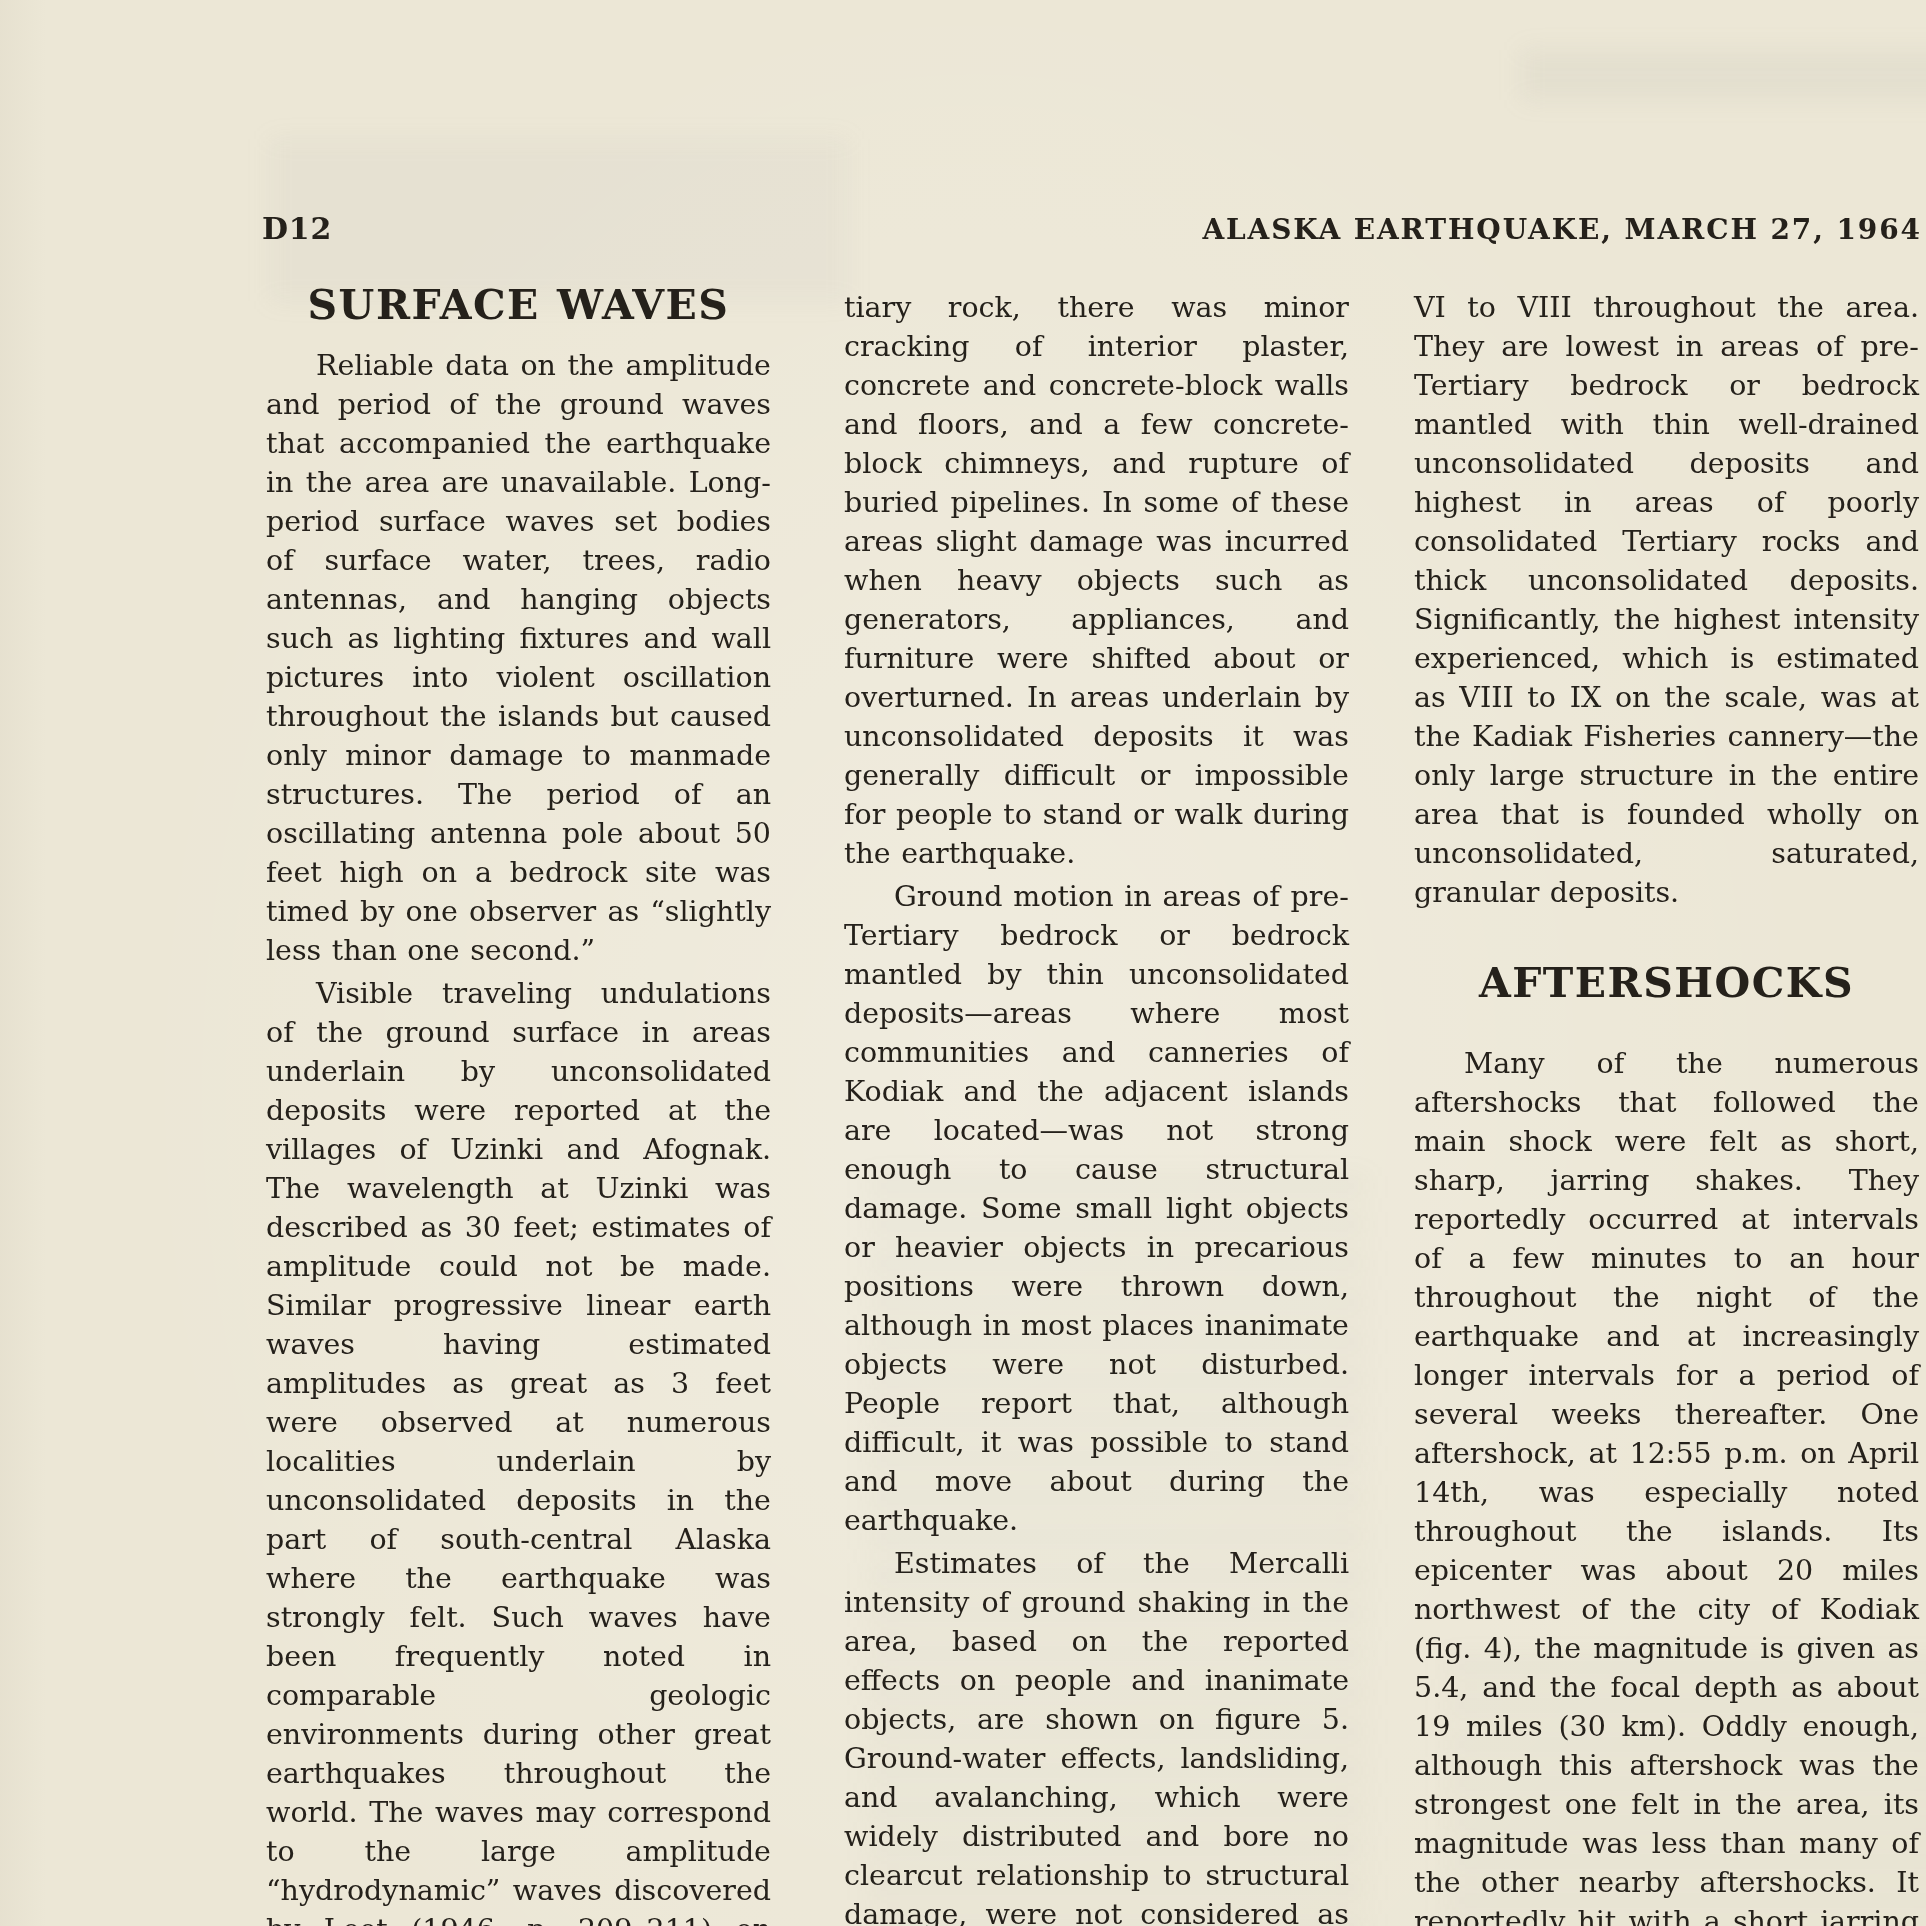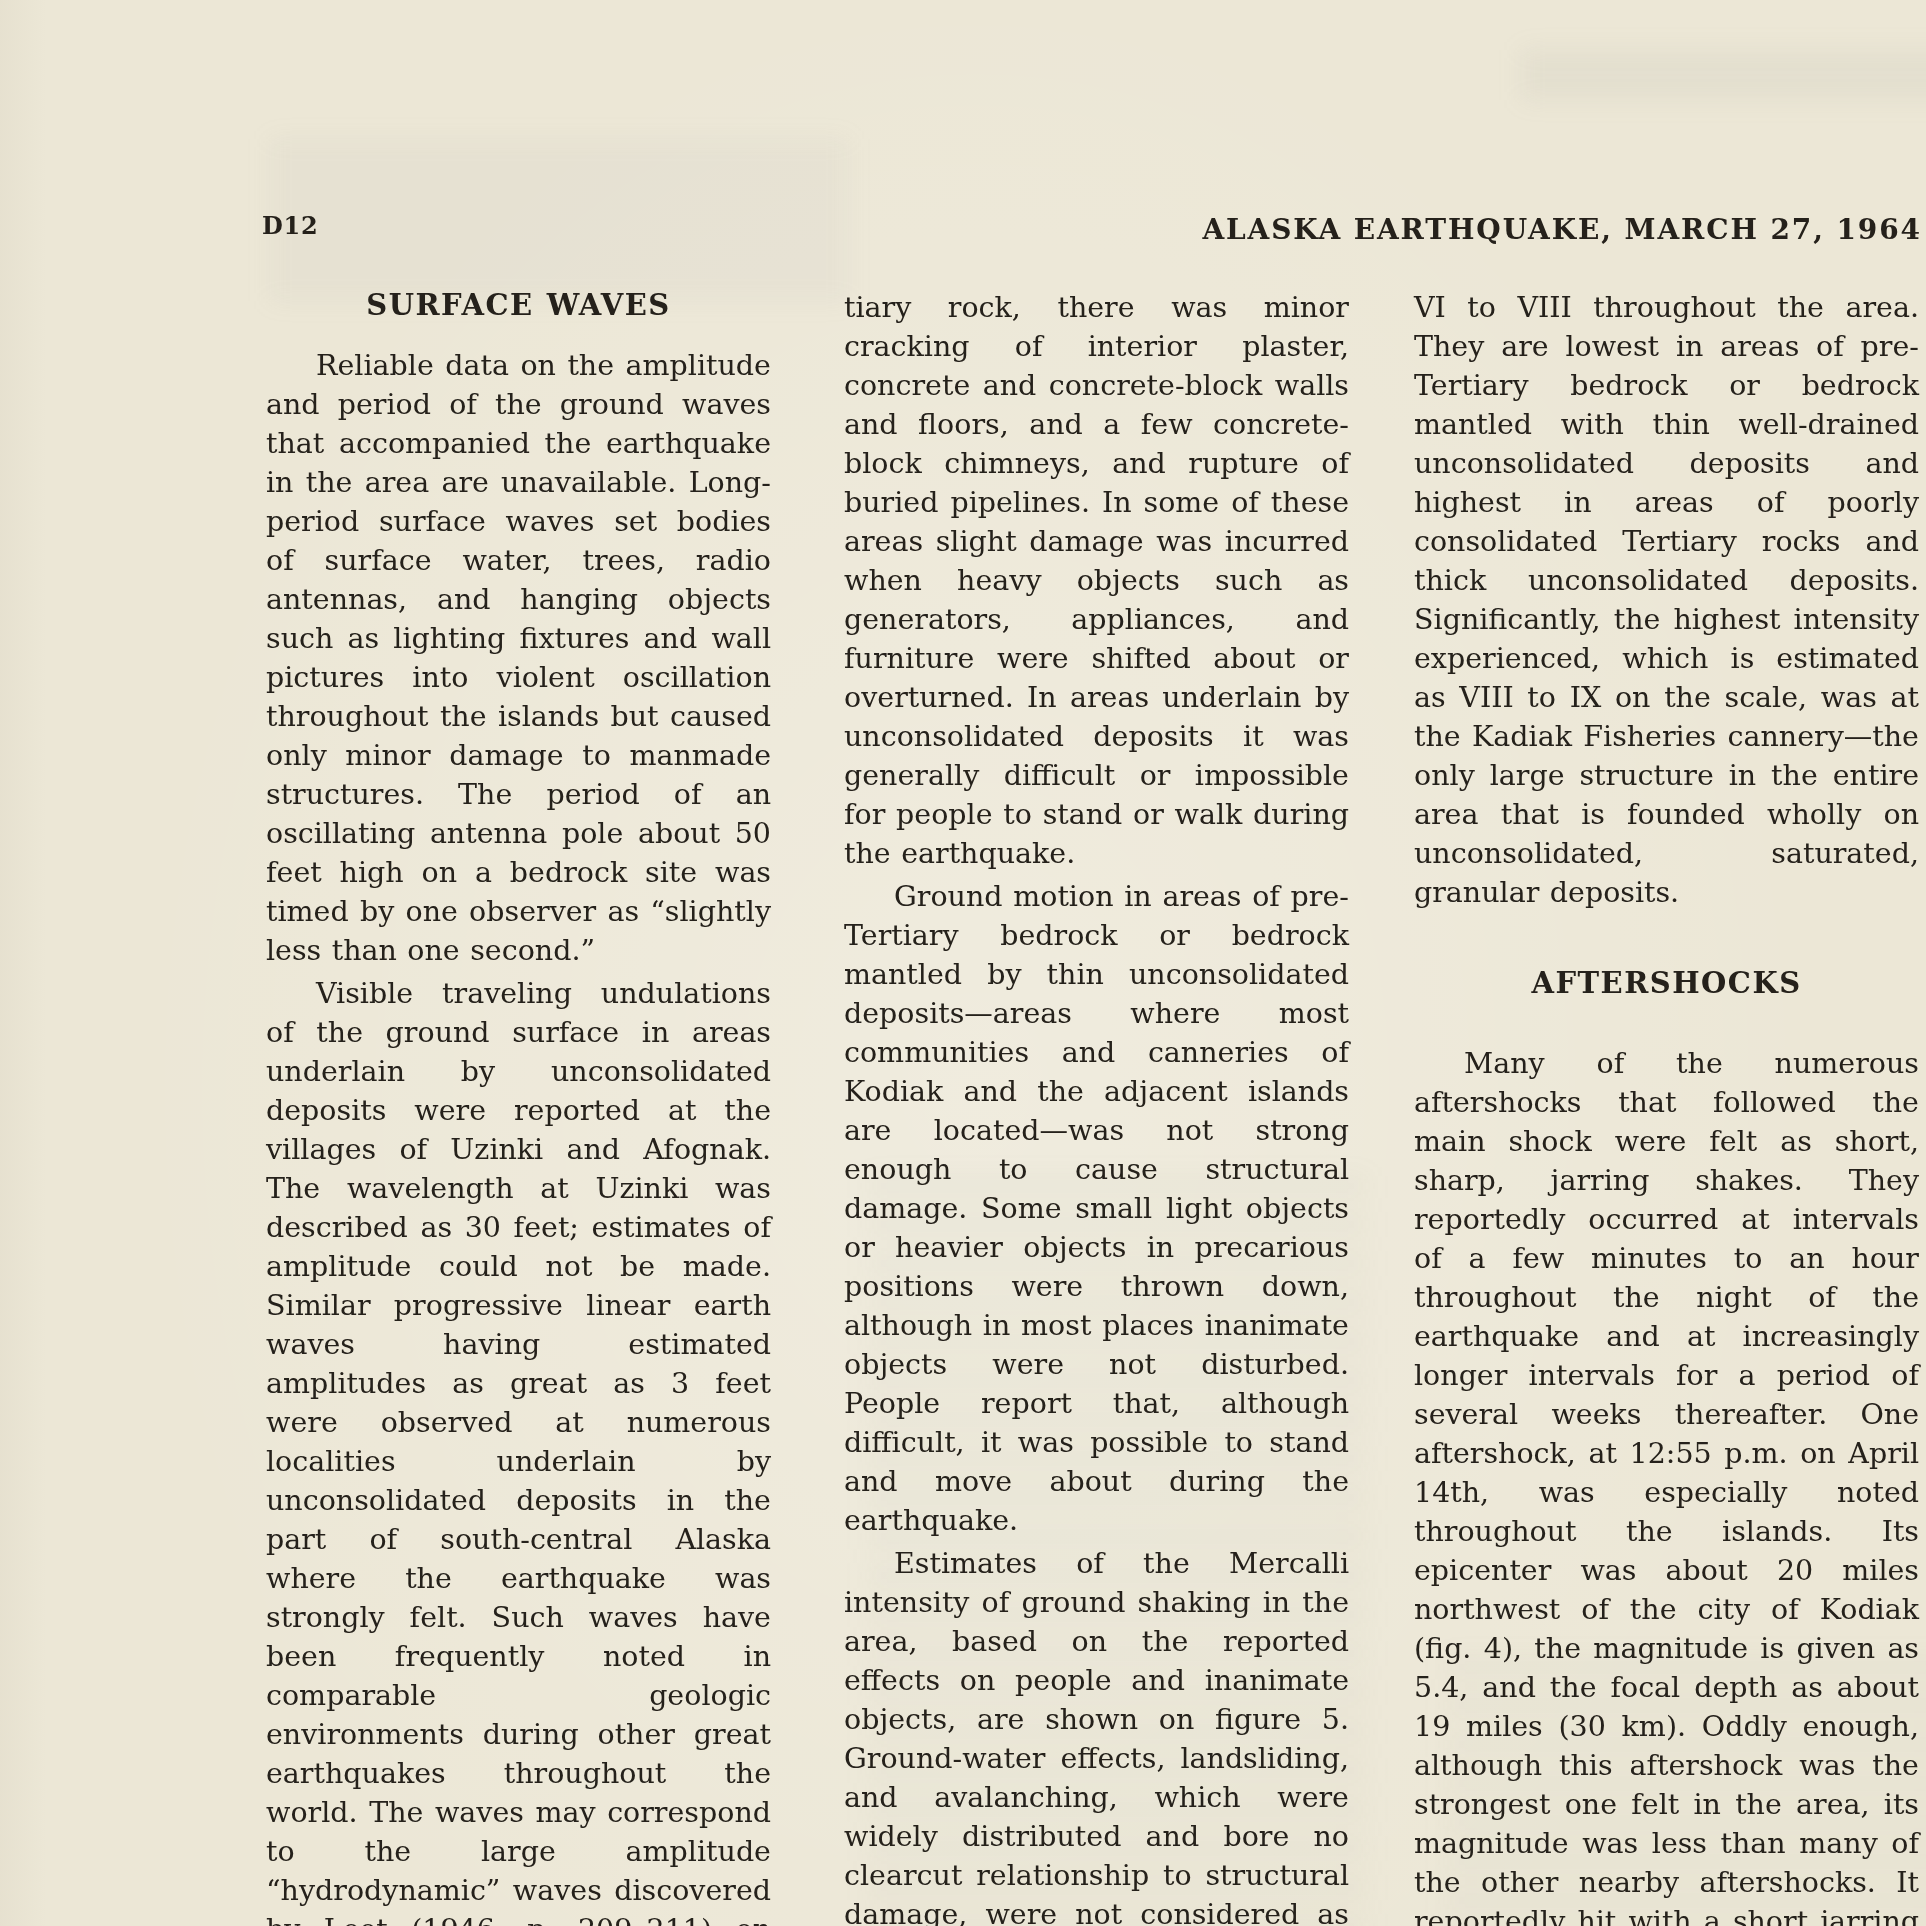--- a/index.html
+++ b/index.html
@@ -35,21 +35,21 @@
   .b3 { left: 867px; top: 1175px; width: 501px; height: 963px;
         background: repeating-linear-gradient(180deg, rgba(140,150,140,0.05) 0 21px, rgba(0,0,0,0) 21px 39px); }
   .b4 { left: 1445px; top: 1656px; width: 501px; height: 732px;
         background: repeating-linear-gradient(180deg, rgba(140,150,140,0.05) 0 21px, rgba(0,0,0,0) 21px 39px); }
 
   header { position: absolute; left: 0; top: 0; width: 100%; }
   .pagenum {
     position: absolute;
     left: 262px;
     top: 211px;
-    font-size: 24px;
+    font-size: 30px;
     font-weight: bold;
     letter-spacing: 0.8px;
   }
   .runhead {
     position: absolute;
     left: 262px;
     top: 213px;
     width: 1660px;
     text-align: right;
     font-size: 28px;
@@ -67,21 +67,21 @@
     text-align: justify;
     word-spacing: 0.05em;
   }
   .col-1 { left: 262px;  }
   .col-2 { left: 840px; }
   .col-3 { left: 1410px; }
 
   .col h2 {
     margin: 0 0 20px 0;
     text-align: center;
-    font-size: 29px;
+    font-size: 41px;
     font-weight: bold;
     letter-spacing: 1.5px;
     line-height: 42px;
     text-indent: 0;
   }
   .col h2.later { margin-top: 50px; margin-bottom: 40px; }
   .col p {
     margin: 4px;
     text-indent: 50px;
   }

